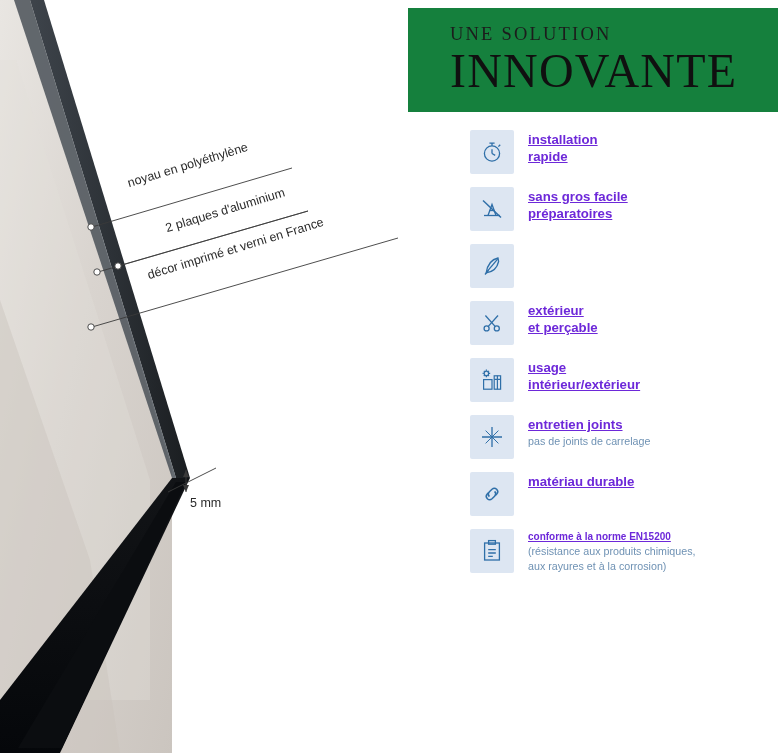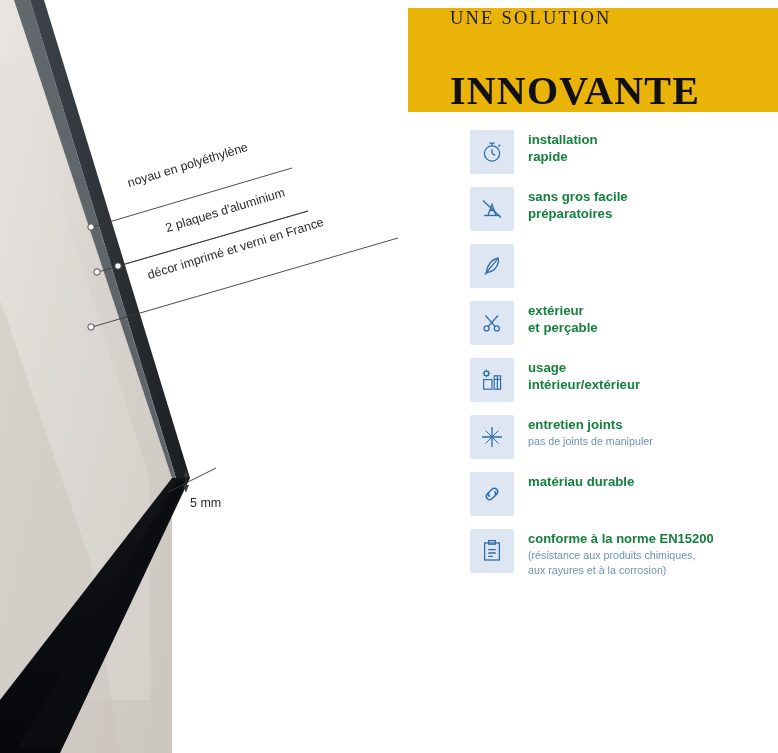--- a/index.html
+++ b/index.html
@@ -51,38 +51,38 @@
   #right {
     position: absolute;
     left: 408px; top: 0;
     width: 370px; height: 753px;
     background: #ffffff;
   }
   #title-block {
     position: absolute;
     left: 0; top: 8px;
     width: 370px; height: 104px;
-    background: #eab308;
+    background: #15803d;
     display: flex;
     flex-direction: column;
-    justify-content: space-between;
+    justify-content: center;
     padding-left: 42px;
   }
   #title-small {
     font-family: "Liberation Serif", serif;
     font-size: 18.5px;
     letter-spacing: 2.2px;
     color: #1c1c1c;
     line-height: 1.1;
     margin-bottom: 2px;
   }
   #title-big {
     font-family: "Liberation Serif", serif;
-    font-size: 40px;
-    font-weight: bold;
+    font-size: 48px;
+    font-weight: normal;
     letter-spacing: 1.2px;
     color: #101010;
     line-height: 1.05;
   }
 
   #features {
     position: absolute;
     left: 62px; top: 130px;
     width: 310px;
   }
@@ -101,32 +101,33 @@
     align-items: center;
     justify-content: center;
     margin-right: 14px;
   }
   .feat-text {
     padding-top: 1px;
   }
   .feat-title {
     font-size: 13.2px;
     font-weight: bold;
-    color: #15803d;
+    color: #6d28d9;
     line-height: 1.32;
     white-space: pre-line;
+    text-decoration: underline;
   }
   .feat-sub {
     font-size: 10.7px;
     color: #6f92b4;
     line-height: 1.35;
     white-space: pre-line;
     margin-top: 1px;
   }
-  .feat-title.small { font-size: 13px; }
+  .feat-title.small { font-size: 10px; }
 </style>
 </head>
 <body>
 
 <div id="page">
 
   <div id="illustration">
 
     <svg id="illo-svg" width="408" height="753" viewBox="0 0 408 753">
       <defs>
@@ -277,21 +278,21 @@
 
       <div class="feature">
         <div class="feat-icon">
           <svg width="26" height="26" viewBox="0 0 26 26" fill="none" stroke="#2f6fa8" stroke-width="1.3">
             <path d="M13 3 L13 23 M3 13 L23 13"></path>
             <path d="M6.6 6.6 L19.4 19.4 M19.4 6.6 L6.6 19.4" stroke-width="1"></path>
           </svg>
         </div>
         <div class="feat-text">
           <div class="feat-title">entretien joints</div>
-          <div class="feat-sub">pas de joints de manipuler</div>
+          <div class="feat-sub">pas de joints de carrelage</div>
         </div>
       </div>
 
       <div class="feature">
         <div class="feat-icon">
           <svg width="26" height="26" viewBox="0 0 26 26" fill="none" stroke="#2f6fa8" stroke-width="1.5">
             <path d="M10.4 15.6 a3.4 3.4 0 0 1 0 -4.8 l2.6 -2.6 a3.4 3.4 0 0 1 4.8 4.8 l-1.3 1.3"></path>
             <path d="M15.6 10.4 a3.4 3.4 0 0 1 0 4.8 l-2.6 2.6 a3.4 3.4 0 0 1 -4.8 -4.8 l1.3 -1.3"></path>
           </svg>
         </div>

